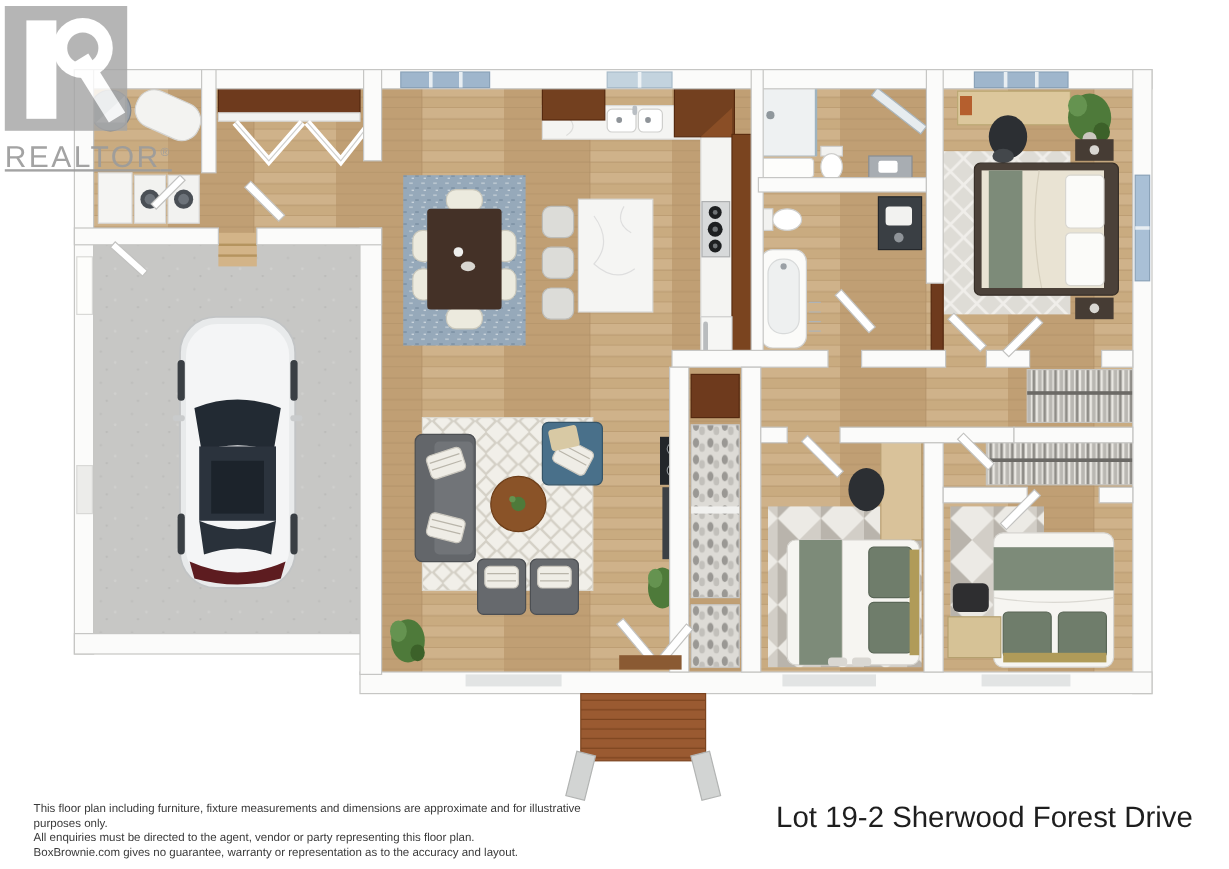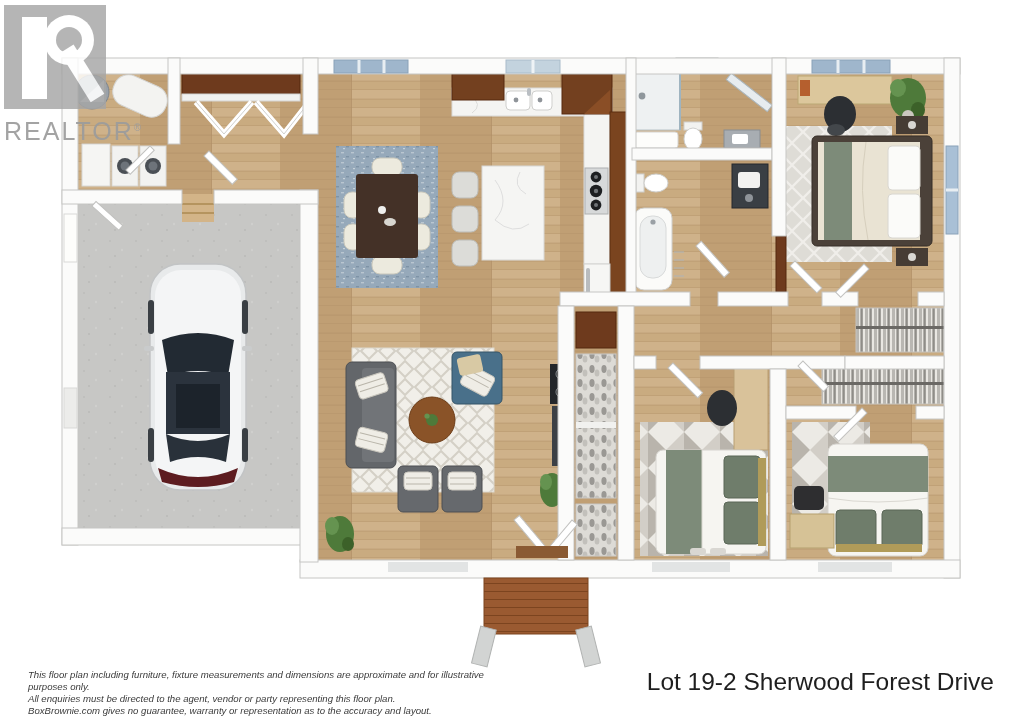--- a/index.html
+++ b/index.html
@@ -5,23 +5,23 @@
   html,body{margin:0;padding:0;background:#ffffff;width:1024px;height:724px;overflow:hidden;
     font-family:"Liberation Sans", sans-serif;}
   .stage{position:relative;width:1024px;height:724px;background:#fff;}
   .plan-svg{position:absolute;left:0;top:0;}
   .watermark{position:absolute;left:4px;top:5px;width:230px;pointer-events:none;}
   .wm-block{width:102px;height:104px;background:#a6a6a6;opacity:.82;position:relative;}
   .wm-bar{position:absolute;left:18px;top:12px;width:25px;height:82px;background:#fff;}
   .wm-bowl{position:absolute;left:40px;top:10px;width:50px;height:50px;background:#fff;border-radius:50%;}
   .wm-bowl-in{position:absolute;left:52px;top:22px;width:26px;height:26px;background:#a6a6a6;border-radius:50%;}
   .wm-leg{position:absolute;left:56px;top:48px;width:16px;height:58px;background:#fff;transform:rotate(-32deg);transform-origin:top left;}
-  .wm-text{margin-top:8px;font-size:25px;letter-spacing:2px;color:#9c9c9c;opacity:.92;}
+  .wm-text{margin-top:8px;font-size:25px;letter-spacing:2px;color:#9c9c9c;opacity:.92;text-decoration:underline;}
   .wm-reg{font-size:10px;vertical-align:super;}
-  .disclaimer{position:absolute;left:28px;top:669px;width:470px;font-size:9.6px;line-height:12px;color:#3a3a3a;font-style:italic;}
+  .disclaimer{position:absolute;left:28px;top:669px;width:470px;font-size:9.6px;line-height:12px;color:#3a3a3a;}
   .address{position:absolute;right:30px;top:668px;font-size:24.5px;color:#1e1e1e;text-align:center;}
 </style>
 </head>
 <body>
 
 <div class="stage">
 
 <svg class="plan-svg" width="1024" height="724" viewBox="0 0 1024 724">
   <defs>
     <pattern id="plank" width="140" height="18" patternUnits="userSpaceOnUse">

